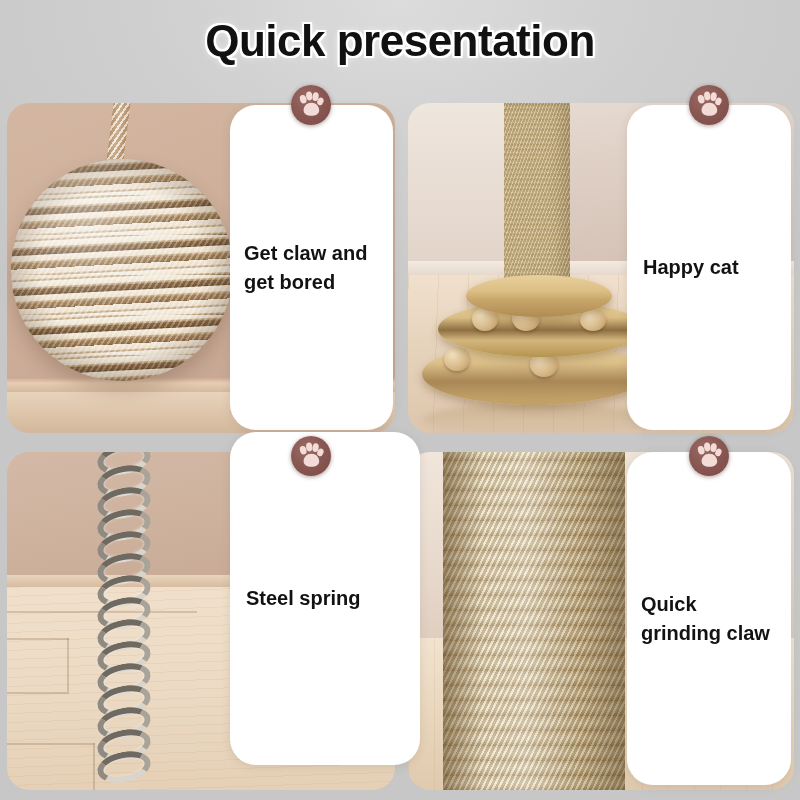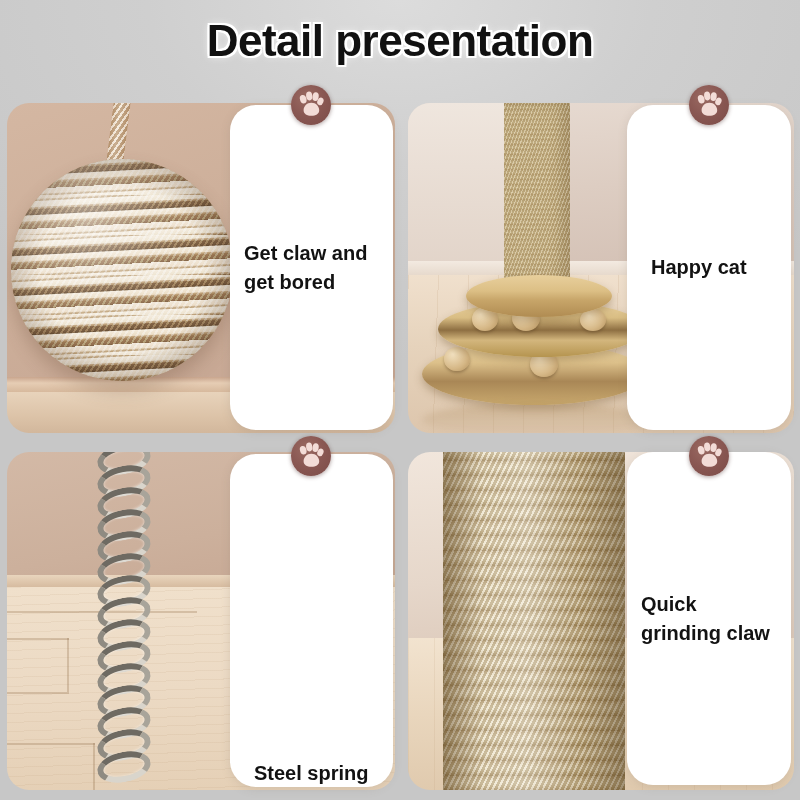--- a/index.html
+++ b/index.html
@@ -253,32 +253,32 @@
   .card {
     position: absolute;
     background: #ffffff;
     border-radius: 26px;
     box-shadow: 0 2px 10px rgba(120,110,100,0.18);
     display: flex;
     align-items: center;
   }
   .c1 { left: 230px; top: 105px; width: 163px; height: 325px; }
   .c2 { left: 627px; top: 105px; width: 164px; height: 325px; }
-  .c3 { left: 230px; top: 454px; width: 163px; height: 333px; align-items: flex-end; }
+  .c3 { left: 230px; top: 432px; width: 190px; height: 333px; }
   .c4 { left: 627px; top: 452px; width: 164px; height: 333px; }
 
   .card-text {
     font-size: 20px;
     font-weight: bold;
     color: #121212;
     line-height: 1.42;
     padding: 0 12px 0 14px;
     width: 100%;
   }
-  .c2 .card-text, .c3 .card-text { padding-left: 24px; }
+  .c2 .card-text, .c3 .card-text { padding-left: 16px; }
 
   
   .paw-badge {
     position: absolute;
     width: 40px; height: 40px;
     border-radius: 50%;
     background: radial-gradient(circle at 38% 32%, #9a6a62 0%, #8a5853 45%, #7b4b47 100%);
     box-shadow: 0 1px 4px rgba(70,40,38,0.45);
     z-index: 5;
   }
@@ -286,21 +286,21 @@
   .pb2 { left: 689px; top: 85px; }
   .pb3 { left: 291px; top: 436px; }
   .pb4 { left: 689px; top: 436px; }
   .paw-badge svg { position: absolute; left: 7px; top: 6px; }
 </style>
 </head>
 <body>
 
 <div class="page">
 
-  <div class="title">Detail presentation</div>
+  <div class="title">Quick presentation</div>
 
   <div class="panel p1">
     <div class="photo">
       <div class="wall"></div>
       <div class="trim"></div>
       <div class="floor1"></div>
       <div class="hang-rope"></div>
       <div class="ball">
         <div class="coils"></div>
         <div class="twist"></div>

